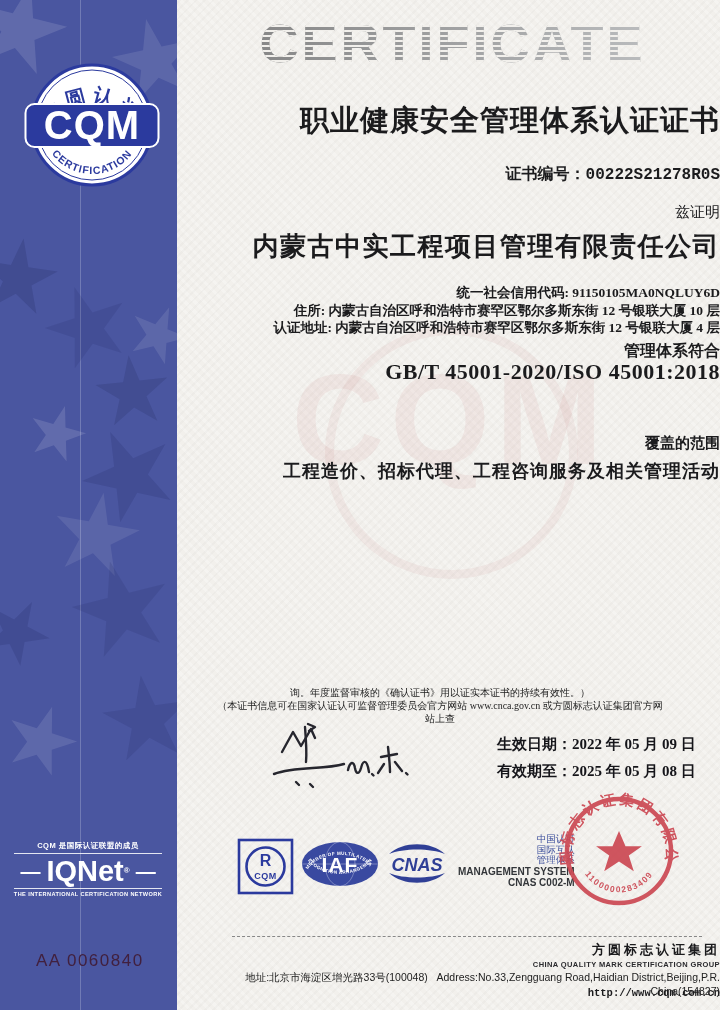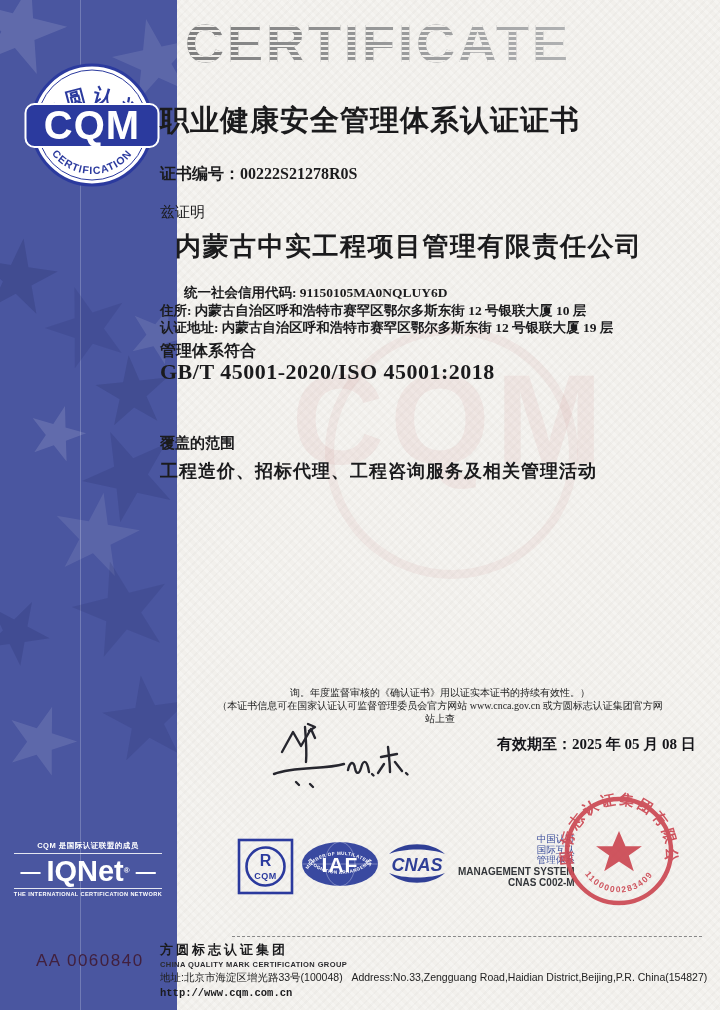--- a/index.html
+++ b/index.html
@@ -25,26 +25,26 @@
   #iqnet .network{font-size:5.6px;font-weight:bold;letter-spacing:0.4px;margin-top:1px;}
   #serial{position:absolute;left:36px;top:951px;font-family:"Liberation Sans",sans-serif;
           font-size:17px;letter-spacing:1.5px;color:#41203e;font-weight:500;text-align:center;}
   
   #watermark{position:absolute;left:250px;top:318px;width:400px;height:250px;pointer-events:none;}
   #watermark .ring{position:absolute;left:75px;top:8px;width:235px;height:235px;border:9px solid rgba(200,130,130,0.10);border-radius:50%;}
   #watermark .letters{position:absolute;left:0;top:28px;width:400px;text-align:center;
      font-family:"Liberation Sans",sans-serif;font-weight:bold;font-size:128px;letter-spacing:6px;
      color:rgba(200,130,130,0.11);}
   
-  #embossed{position:absolute;left:185px;right:0;top:12px;
+  #embossed{position:absolute;left:185px;right:0;top:12px;text-align:center;
      font-family:"Liberation Sans",sans-serif;font-weight:bold;font-size:54px;letter-spacing:3px;
      background-image:repeating-linear-gradient(to bottom,transparent 0 3px,#f2f0ec 3px 5px),
                       linear-gradient(to right,#7e7e7e,#c3c5c7);
      -webkit-background-clip:text;background-clip:text;color:transparent;}
-  .center-line{position:absolute;left:160px;right:0;text-align:left;color:#1b1b1d;}
+  .center-line{position:absolute;left:177px;right:0;text-align:right;color:#1b1b1d;}
   #title{top:101px;font-size:29px;font-weight:bold;letter-spacing:1px;}
   #cert-no{top:164px;font-size:16px;font-weight:bold;}
   #certify{top:203px;font-size:15px;font-weight:normal;}
   #company{top:229px;font-size:26px;font-weight:600;letter-spacing:1.5px;padding-left:15px;}
   #credit{top:284px;font-size:13.5px;font-weight:bold;padding-left:24px;}
   #addr{top:302px;font-size:13.5px;font-weight:bold;}
   #cert-addr{top:319px;font-size:13.5px;font-weight:bold;}
   #conform{top:341px;font-size:16px;font-weight:bold;}
   #standard{top:359px;font-size:22px;font-weight:bold;letter-spacing:0.5px;}
   #scope-label{top:434px;font-size:15px;font-weight:bold;}
@@ -122,27 +122,27 @@
     <div id="serial">AA 0060840</div>
   </div>
 
   <div id="watermark">
     <div class="ring"></div>
     <div class="letters">CQM</div>
   </div>
 
   <div id="embossed">CERTIFICATE</div>
   <div id="title" class="center-line">职业健康安全管理体系认证证书</div>
-  <div id="cert-no" class="center-line"><span>证书编号：</span><span style="font-family:Liberation Serif, serif;margin-top:28px;">00222S21278R0S</span></div>
+  <div id="cert-no" class="center-line"><span>证书编号：</span><span style="font-family:Liberation Mono, monospace;margin-top:28px;">00222S21278R0S</span></div>
 
   <div id="certify" class="center-line">兹证明</div>
   <div id="company" class="center-line">内蒙古中实工程项目管理有限责任公司</div>
   <div id="credit" class="center-line">统一社会信用代码: 91150105MA0NQLUY6D</div>
   <div id="addr" class="center-line">住所: 内蒙古自治区呼和浩特市赛罕区鄂尔多斯东街 12 号银联大厦 10 层</div>
-  <div id="cert-addr" class="center-line">认证地址: 内蒙古自治区呼和浩特市赛罕区鄂尔多斯东街 12 号银联大厦 19 层</div>
+  <div id="cert-addr" class="center-line">认证地址: 内蒙古自治区呼和浩特市赛罕区鄂尔多斯东街 12 号银联大厦 4 层</div>
   <div id="conform" class="center-line">管理体系符合</div>
   <div id="standard" class="center-line">GB/T 45001-2020/ISO 45001:2018</div>
   <div id="scope-label" class="center-line">覆盖的范围</div>
   <div id="scope" class="center-line">工程造价、招标代理、工程咨询服务及相关管理活动</div>
 
   <div id="note">
     <div>询。年度监督审核的《确认证书》用以证实本证书的持续有效性。）</div>
     <div>（本证书信息可在国家认证认可监督管理委员会官方网站 www.cnca.gov.cn 或方圆标志认证集团官方网站上查</div>
   </div>
 
@@ -160,20 +160,21 @@
         <path d="M113,41 l16,-3"></path>
         <path d="M120,31 c1,9 2,18 2,25"></path>
         <path d="M116,48 l-6,9"></path>
         <path d="M127,46 l7,9"></path>
         <path d="M138,57 l1.5,1.5"></path>
       </g>
     </svg>
   </div>
 
   <div id="dates">
+    <div><span>生效日期：</span><span>2022 年 05 月 09 日</span></div>
     <div><span>有效期至：</span><span>2025 年 05 月 08 日</span></div>
   </div>
 
   <svg id="mark-rcqm" width="57" height="57" viewBox="0 0 57 57">
     <rect x="2" y="2" width="53" height="53" fill="none" stroke="#2b3a9e" stroke-width="2.6"></rect>
     <circle cx="28.5" cy="28.5" r="19" fill="none" stroke="#2b3a9e" stroke-width="2.6"></circle>
     <text x="28.5" y="28" text-anchor="middle" font-size="16" font-weight="bold" fill="#2b3a9e">R</text>
     <text x="28.5" y="41" text-anchor="middle" font-size="9" font-weight="bold" letter-spacing="0.5" fill="#2b3a9e">CQM</text>
   </svg>
 

